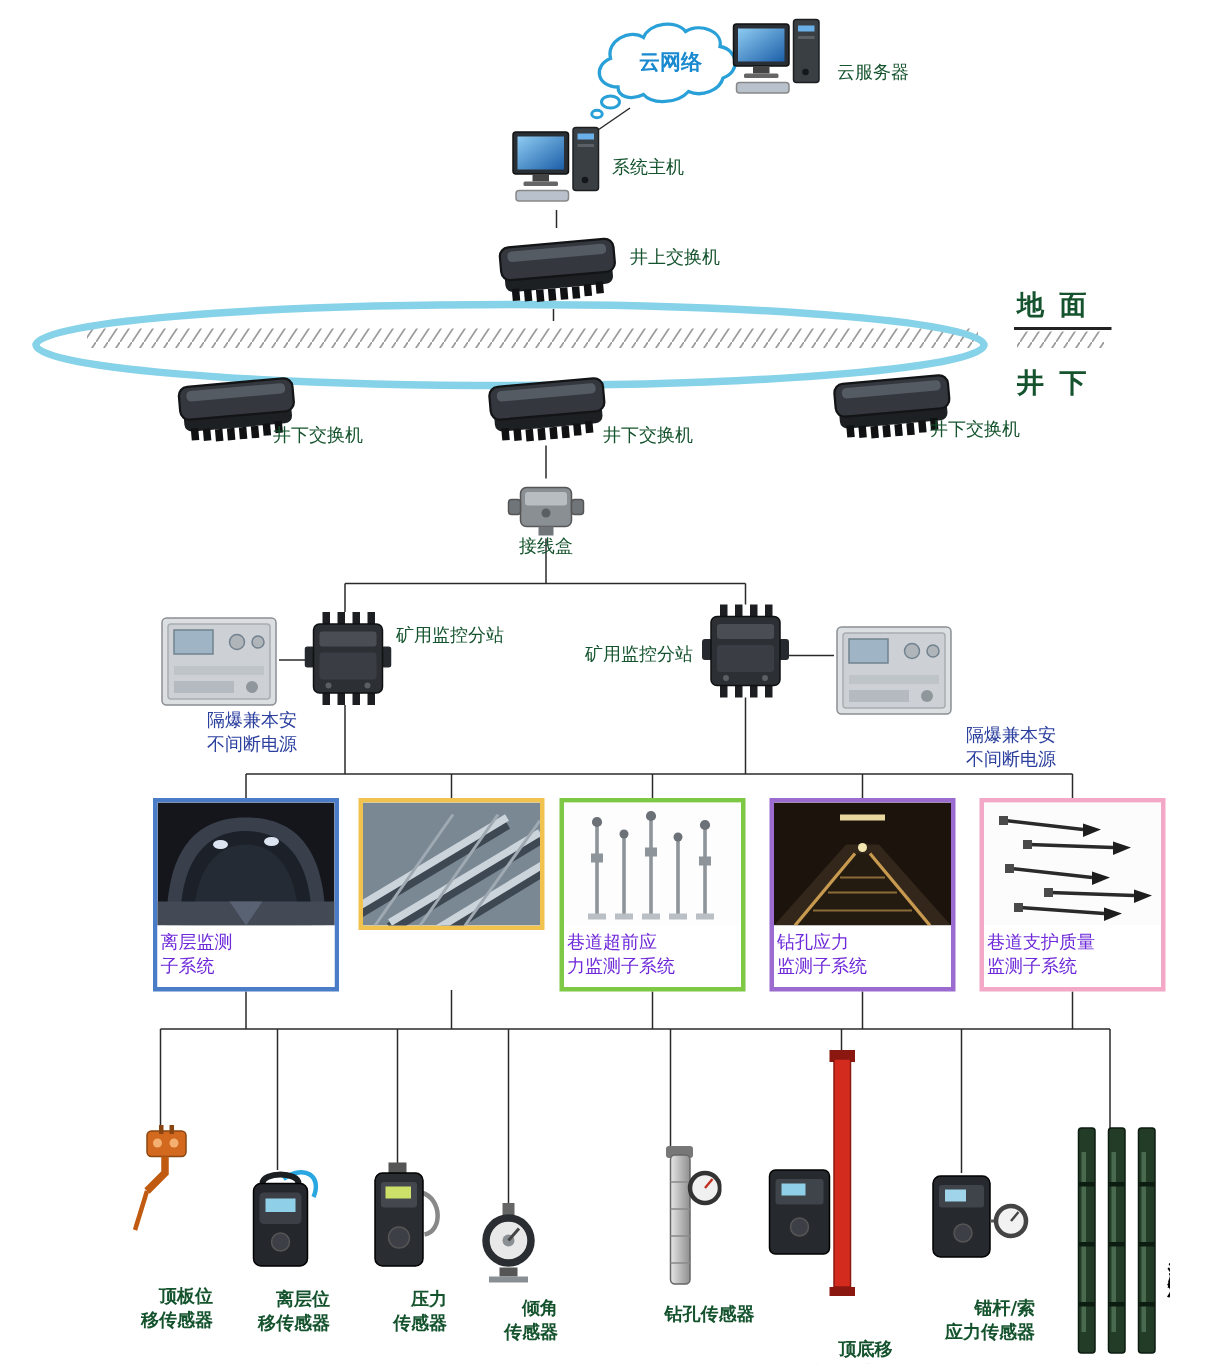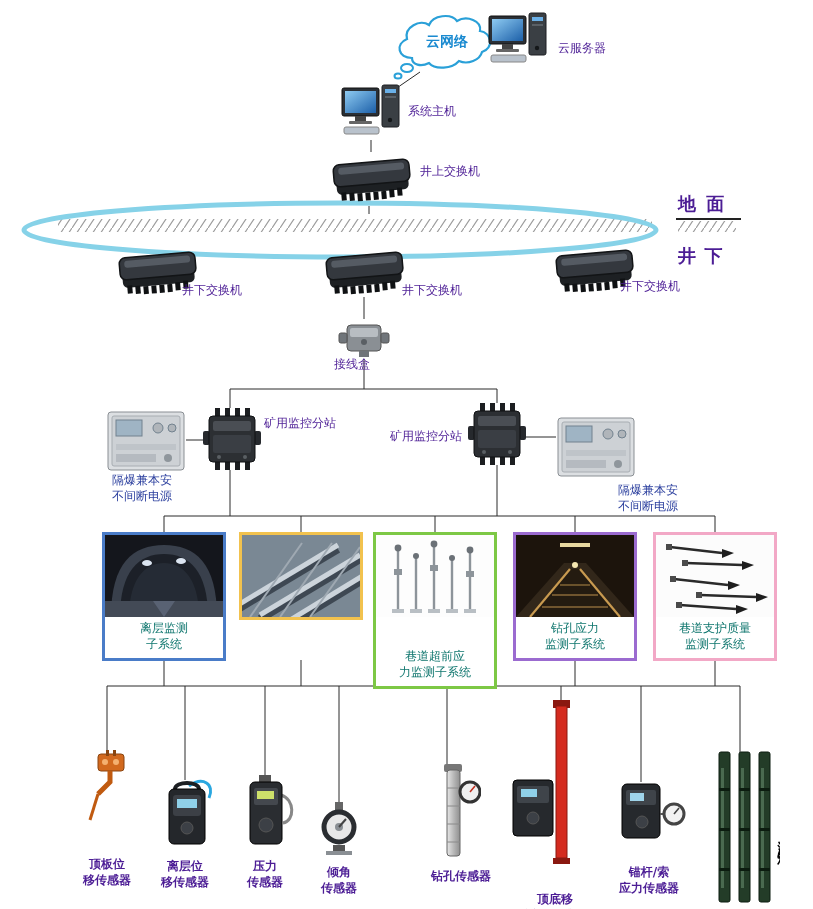--- a/index.html
+++ b/index.html
@@ -1,28 +1,28 @@
 <!DOCTYPE html>
 <html><head>
 <meta charset="utf-8">
 <style>
   * { margin:0; padding:0; box-sizing:border-box; }
   body { font-family:"DejaVu Sans","Liberation Sans",sans-serif; background:#fff; }
   .canvas { position:relative; width:780px; height:909px; background:#fff; overflow:hidden; }
   .abs { position:absolute; }
   svg.overlay { position:absolute; left:0; top:0; }
-  .label { position:absolute; font-size:12px; color:#4c1d95; white-space:pre-line; line-height:1.35; }
-  .label.center { text-align:center; }
+  .label { position:absolute; font-size:12px; color:#14532d; white-space:pre-line; line-height:1.35; }
+  .label.center { text-align:right; }
   .label.blue { color:#2b3f9e; }
   .label.bold { font-weight:bold; }
   .label.big { font-size:18px; font-weight:bold; letter-spacing:2px; }
   .cloud-label { position:absolute; color:#1a8ad0; font-weight:bold; font-size:14px; }
   .subsys { position:absolute; width:124px; background:#fff; border:3px solid #888; display:flex; flex-direction:column; }
   .subsys .img { width:100%; height:82px; display:block; }
-  .subsys .cap { padding:4px 2px 6px; font-size:12px; text-align:center; white-space:pre-line; line-height:1.3; color:#0f766e; background:#fff; }
+  .subsys .cap { padding:4px 2px 6px; font-size:12px; white-space:pre-line; line-height:1.3; color:#6d28d9; background:#fff; }
   .s1 { border-color:#4a7cc8; }
   .s2 { border-color:#f2c24e; }
   .s3 { border-color:#7dc845; }
   .s4 { border-color:#9b6bd0; }
   .s5 { border-color:#f2a8c6; }
   .vlabel { position:absolute; writing-mode:vertical-rl; font-size:14px; font-weight:bold; letter-spacing:4px; color:#000; }
 </style>
 </head>
 <body>
 
@@ -150,21 +150,21 @@
             <rect x="50" y="42" width="5" height="8"></rect>
           <rect x="58" y="41" width="5" height="8"></rect>
             <rect x="66" y="40" width="5" height="8"></rect>
         </g>
       </g>
     </svg>
   </div>
   <div class="label" style="left:420px; top:163px; width:84px;">井上交换机</div>
 
   <div class="label big" style="left:678px; top:192px; width:70px;">地 面</div>
-  <div class="label big" style="left:678px; top:244px; width:70px;font-family:Liberation Serif, serif;">井 下</div>
+  <div class="label big" style="left:678px; top:244px; width:70px;">井 下</div>
 
   <div class="abs" style="left:116px; top:243px;">
     <svg width="84" height="58" viewBox="0 0 84 58">
       <g transform="rotate(-5 42 28)">
         <rect x="6" y="26" width="72" height="16" rx="5" fill="#1d2023"></rect>
         <rect x="4" y="12" width="76" height="22" rx="6" fill="#34383e" stroke="#121416" stroke-width="1.5"></rect>
         <rect x="9" y="15" width="66" height="7" rx="3" fill="#555b63"></rect>
         <g fill="#0f1113">
           <rect x="10" y="40" width="5" height="8"></rect>
             <rect x="18" y="41" width="5" height="8"></rect>
@@ -339,21 +339,21 @@
         <line x1="40" y1="90" x2="132" y2="34"></line>
       </g>
       <g stroke="#9fa9b2" stroke-width="2">
         <line x1="8" y1="82" x2="60" y2="8"></line>
         <line x1="38" y1="82" x2="90" y2="8"></line>
         <line x1="68" y1="82" x2="118" y2="12"></line>
       </g>
     </svg>
   </div>
 
-  <div class="subsys s3" style="left:373px; top:532px;gap:28px;">
+  <div class="subsys s3" style="left:373px; top:532px;">
     <svg class="img" viewBox="0 0 118 82" preserveAspectRatio="none">
       <rect width="118" height="82" fill="#fdfdfd"></rect>
       <g stroke="#8d949a" stroke-width="2.4">
         <line x1="22" y1="14" x2="22" y2="76"></line>
         <line x1="40" y1="22" x2="40" y2="76"></line>
         <line x1="58" y1="10" x2="58" y2="76"></line>
         <line x1="76" y1="24" x2="76" y2="76"></line>
         <line x1="94" y1="16" x2="94" y2="76"></line>
       </g>
       <g fill="#6b7177">

